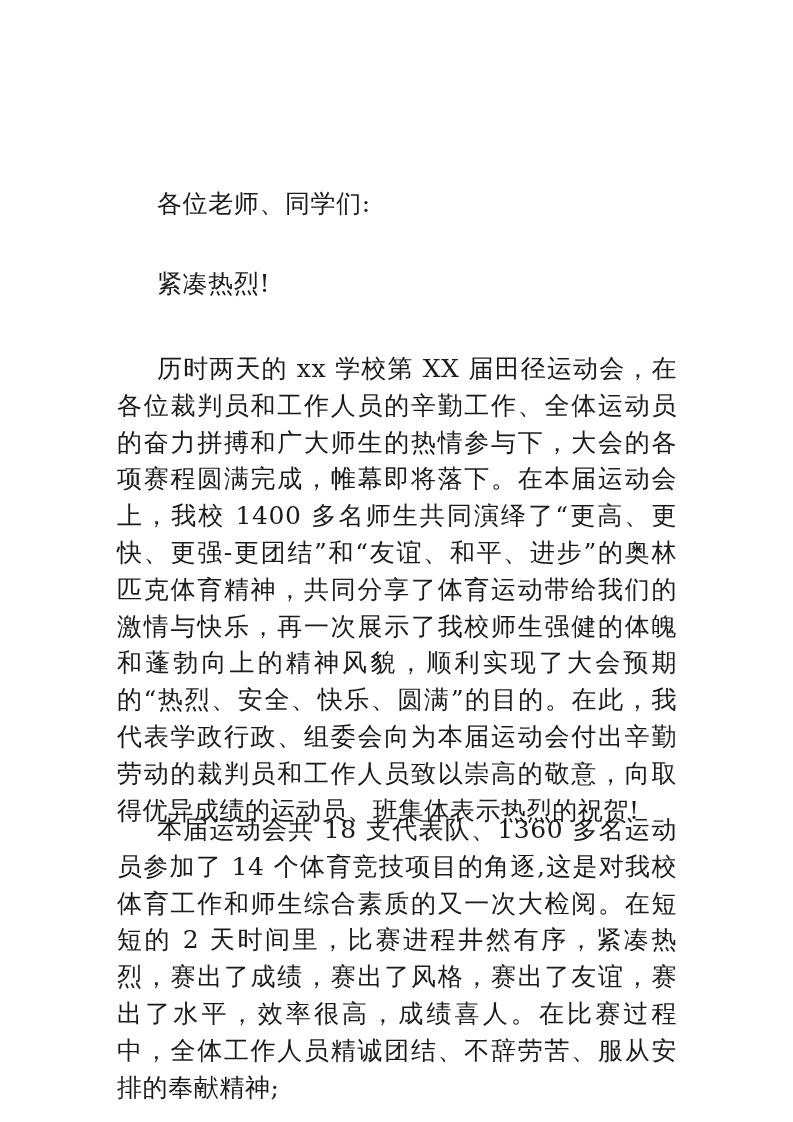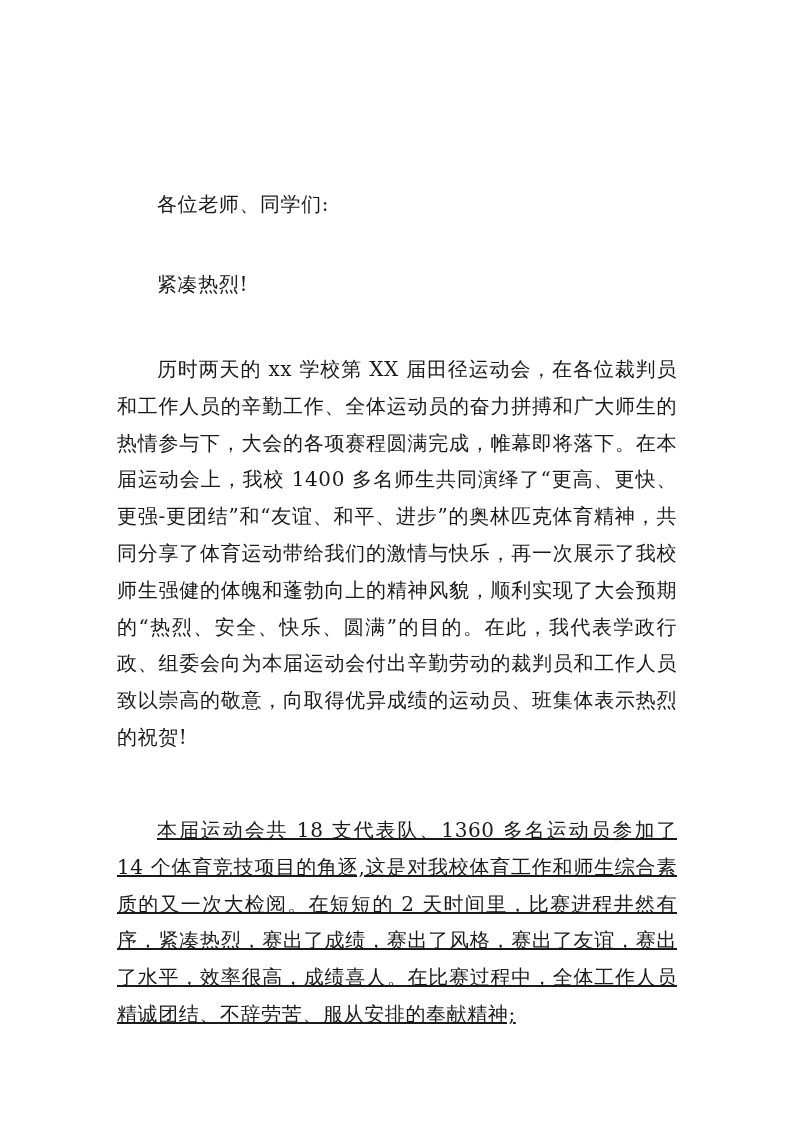--- a/index.html
+++ b/index.html
@@ -18,34 +18,34 @@
     .page {
       position: absolute;
       left: 117px;
       top: 0;
       width: 560px;
     }
     .para {
       position: absolute;
       left: 0;
       width: 560px;
-      font-size: 20px;
+      font-size: 25px;
       line-height: 36.8px;
       letter-spacing: 0.6px;
       text-align: justify;
       text-align-last: left;
       margin: 0;
     }
     .indent {
       text-indent: 40px;
     }
     .salutation { top: 186px; }
     .greeting   { top: 266px; }
     .p1 { top: 351px; }
-    .p2 { top: 812px; text-decoration: underline; }
+    .p2 { top: 812px; }
   </style>
 </head>
 <body>
 
 <div class="page">
   <p class="para indent salutation">各位老师、同学们:</p>
 
   <p class="para indent greeting">紧凑热烈!</p>
 
   <p class="para indent p1">历时两天的 xx 学校第 XX 届田径运动会，在各位裁判员和工作人员的辛勤工作、全体运动员的奋力拼搏和广大师生的热情参与下，大会的各项赛程圆满完成，帷幕即将落下。在本届运动会上，我校 1400 多名师生共同演绎了“更高、更快、更强-更团结”和“友谊、和平、进步”的奥林匹克体育精神，共同分享了体育运动带给我们的激情与快乐，再一次展示了我校师生强健的体魄和蓬勃向上的精神风貌，顺利实现了大会预期的“热烈、安全、快乐、圆满”的目的。在此，我代表学政行政、组委会向为本届运动会付出辛勤劳动的裁判员和工作人员致以崇高的敬意，向取得优异成绩的运动员、班集体表示热烈的祝贺!</p>

